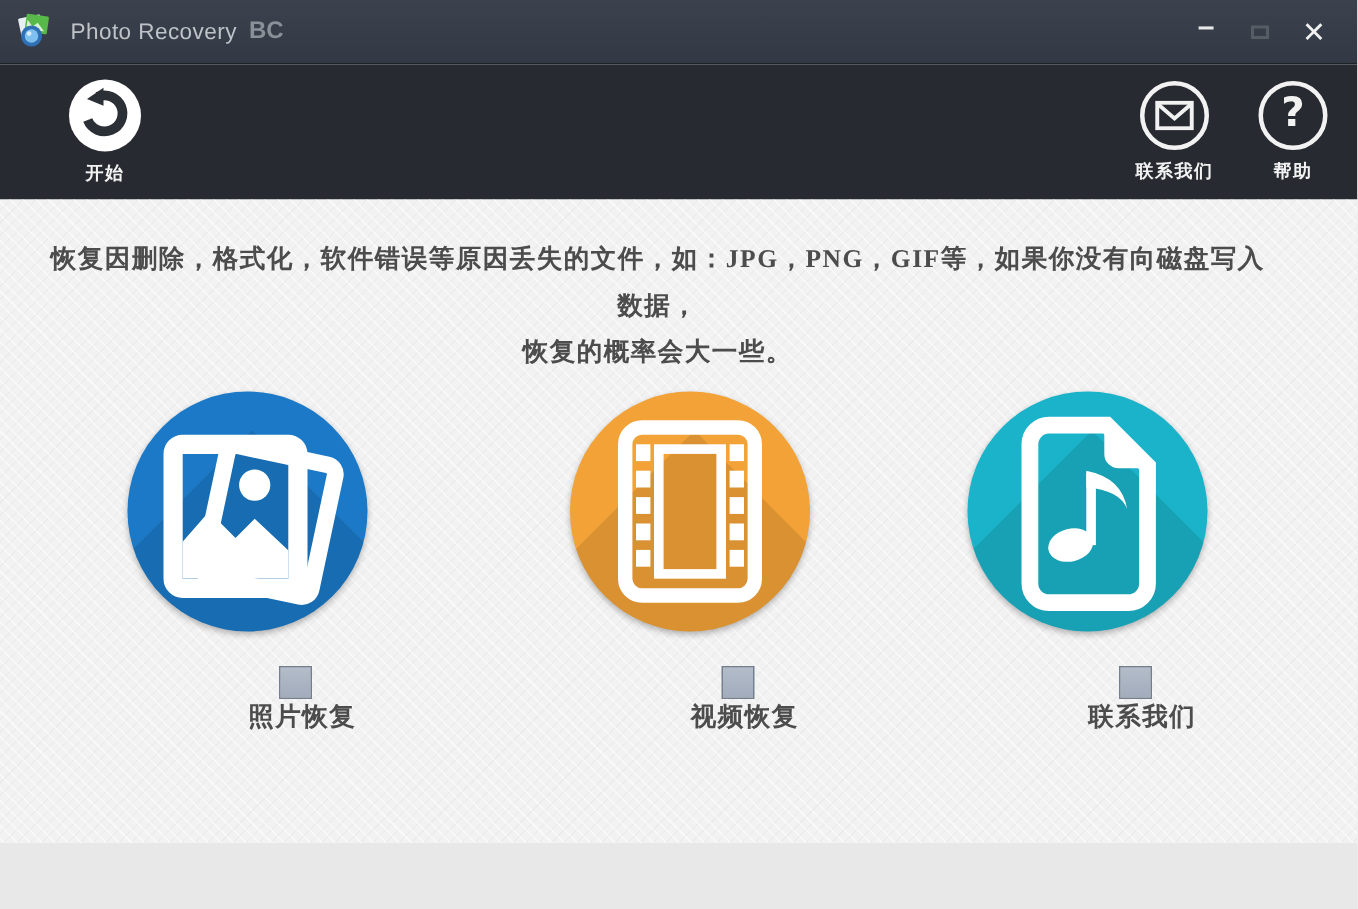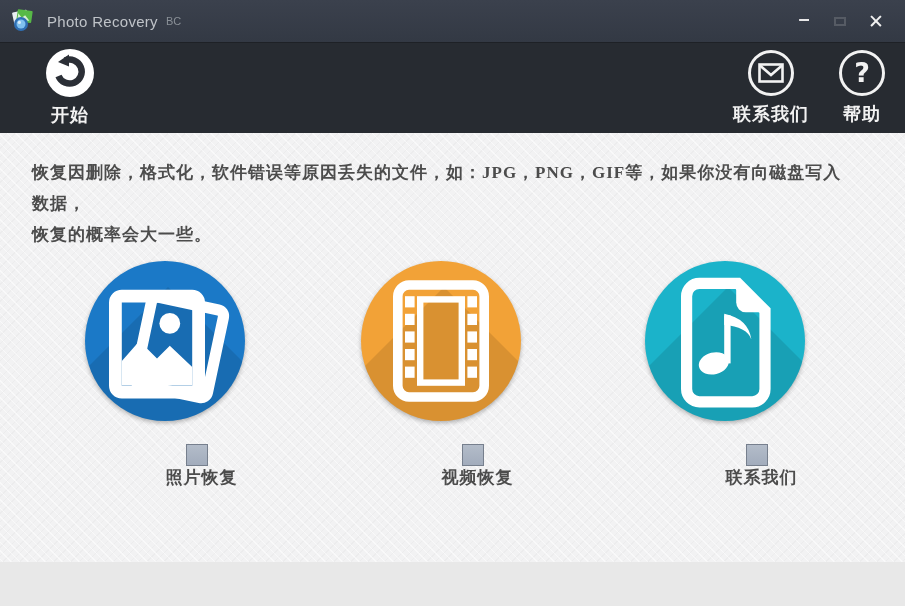--- a/index.html
+++ b/index.html
@@ -1,44 +1,44 @@
 <!DOCTYPE html>
 <html><head>
 <meta charset="utf-8">
 <style>
   * { margin:0; padding:0; box-sizing:border-box; }
   html,body { width:905px; height:606px; }
   body { font-family:"Liberation Sans", sans-serif; background:#e8e8e8; }
 
-  .window { position:relative; width:905px; height:562px; overflow:hidden; background:#f2f2f3; }
+  .window { position:relative; width:905px; height:562px; overflow:hidden; background:#f2f2f3;text-align:center; }
 
   
   .titlebar {
     position:relative; height:43px;
     background:linear-gradient(#3b414d, #333944);
     border-bottom:1px solid #1e2126;
     display:flex; align-items:center;
   }
   .app-icon { width:28px; height:26px; margin-left:10px; }
   .title-text { margin-left:9px; font-size:15px; color:#bfc3c8; letter-spacing:.3px; }
-  .title-edition { margin-left:8px; font-size:11px; font-weight:normal; color:#8a9097; }
+  .title-edition { margin-left:8px; font-size:16px; font-weight:bold; color:#8a9097; }
   .win-controls { position:absolute; right:18px; top:0; height:43px; display:flex; align-items:center; gap:14px; }
   .win-btn { width:22px; height:26px; display:flex; align-items:center; justify-content:center; cursor:pointer; }
   .btn-min { color:#e8e8e8; font-size:20px; font-weight:bold; padding-bottom:6px; }
   .btn-max-box { width:12px; height:9px; border:2px solid #565b64; }
   .btn-close { color:#f2f2f2; font-size:19px; }
 
   
   .toolbar {
     position:relative; height:90px; background:#272b31;
     display:flex; align-items:center;
   }
   .start-btn { margin-left:46px; display:flex; flex-direction:column; align-items:center; cursor:pointer; }
   .start-circle { width:48px; height:48px; border-radius:50%; background:#fff; display:flex; align-items:center; justify-content:center; }
-  .tool-label { margin-top:6px; font-size:18px; font-weight:bold; color:#f2f2f2; letter-spacing:1px; white-space:nowrap; }
+  .tool-label { margin-top:6px; font-size:12px; font-weight:bold; color:#f2f2f2; letter-spacing:1px; white-space:nowrap; }
   .toolbar-right { position:absolute; right:20px; top:0; height:90px; display:flex; align-items:center; gap:30px; }
   .tool-btn { display:flex; flex-direction:column; align-items:center; cursor:pointer; }
   .ring { width:46px; height:46px; border:3px solid #f2f2f2; border-radius:50%; display:flex; align-items:center; justify-content:center; }
   .help-glyph { font-size:27px; font-weight:bold; color:#f2f2f2; font-family:"DejaVu Sans", sans-serif; margin-top:-2px; }
 
   
   .content {
     position:relative; height:469px;
     background-color:#f2f2f3;
     background-image:
@@ -49,21 +49,21 @@
 
   .desc {
     padding:24px 60px 0 32px;
     font-family:"Liberation Serif","DejaVu Serif",serif;
     font-weight:bold; font-size:17px; color:#4c4c4c;
     line-height:31px; letter-spacing:1px;
   }
 
   .mode-col { position:absolute; top:128px; width:250px; }
   .mode-col.c1 { left:72px; }
-  .mode-col.c2 { left:348px; }
+  .mode-col.c2 { left:367px; }
   .mode-col.c3 { left:632px; }
 
   .mode-circle {
     position:relative; width:160px; height:160px; margin-left:13px;
     border-radius:50%; overflow:hidden; cursor:pointer;
     box-shadow:0 2px 4px rgba(0,0,0,.28);
   }
   .long-shadow {
     position:absolute; left:52%; top:16%;
     width:160%; height:90%;

